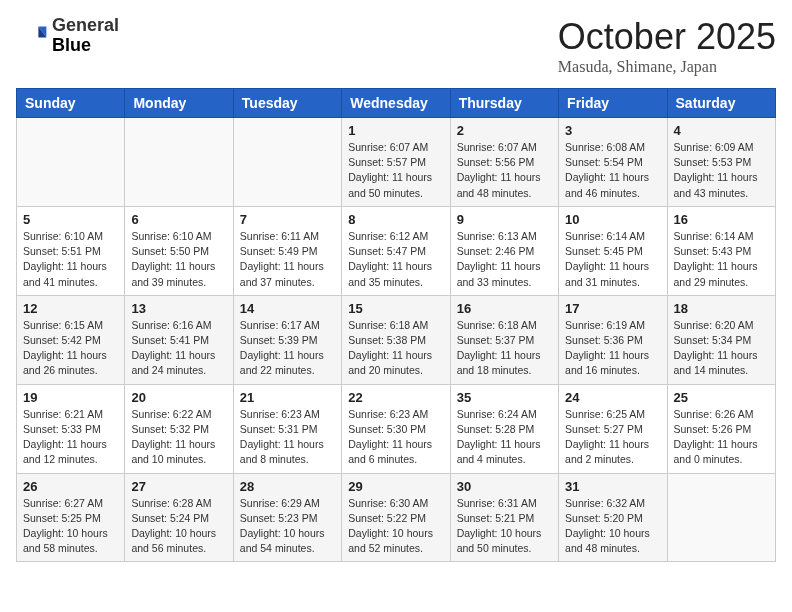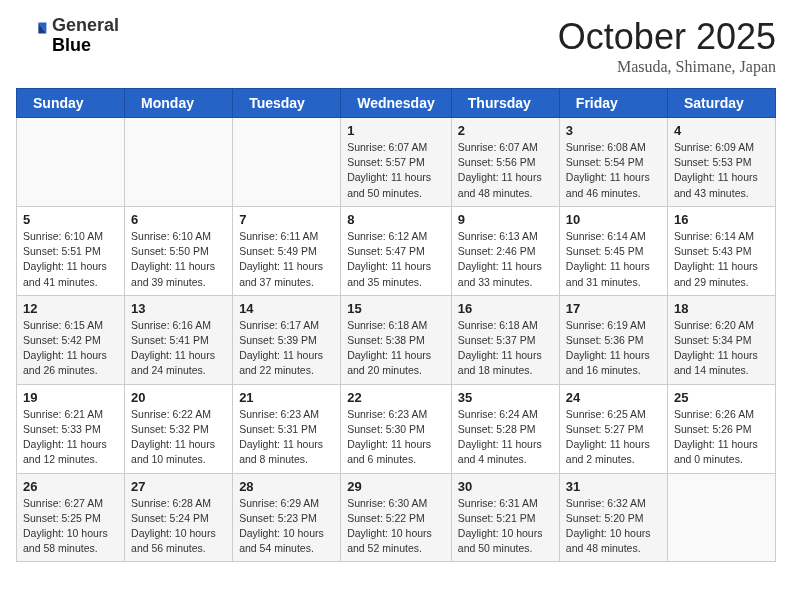--- a/index.html
+++ b/index.html
@@ -11,56 +11,56 @@
       padding: 16px;
     }
     .header {
       display: flex;
       justify-content: space-between;
       align-items: flex-start;
       margin-bottom: 12px;
     }
     .logo {
       display: flex;
+      align-items: center;
       gap: 4px;
     }
     .logo-text {
       font-size: 18px;
       font-weight: bold;
       line-height: 1.1;
     }
     .logo-general { color: #333; }
     .logo-blue { color: #000000; }
     .logo-icon {
       width: 32px;
       height: 32px;
     }
     .title-block {
-      text-align: right;
     }
     .month-title {
       font-size: 36px;
       font-weight: normal;
       color: #222;
     }
     .location-title {
       font-size: 16px;
       color: #555;
       font-family: Liberation Serif, serif;
     }
     .calendar {
       width: 100%;
       border-collapse: collapse;
       border: 1px solid #ccc;
     }
     .calendar th {
       background-color: #2563c7;
       color: #fff;
       text-align: left;
-      padding: 6px 16px;
+      padding: 6px 8px;
       font-size: 14px;
       font-weight: bold;
       border: 1px solid #1a4fa0;
     }
     .calendar td {
       vertical-align: top;
       border: 1px solid #ccc;
       padding: 5px 6px;
       width: 108px;
       min-height: 80px;

